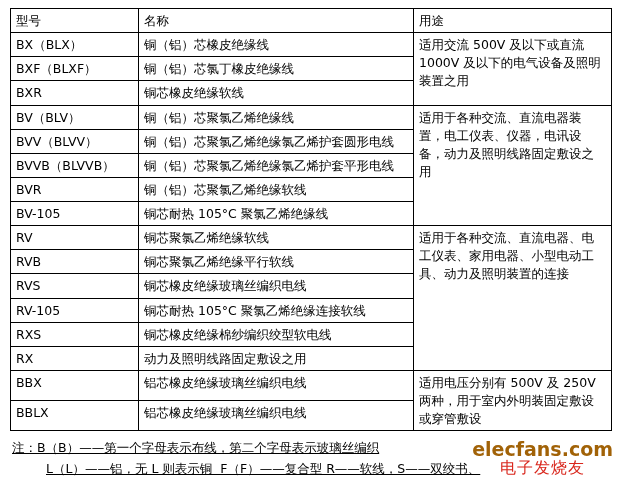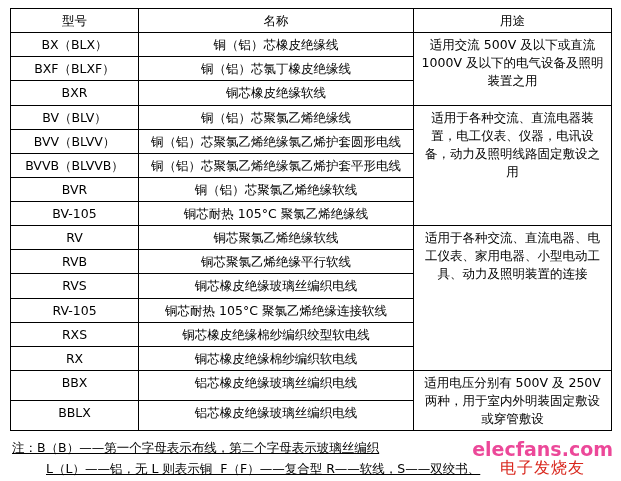--- a/index.html
+++ b/index.html
@@ -27,21 +27,21 @@
     width: 601px;
     table-layout: fixed;
   }
   table.spec td, table.spec th {
     border: 1px solid #000000;
     vertical-align: top;
     padding: 3px 5px 2px 5px;
     font-size: 12.5px;
     line-height: 1.45;
     font-weight: normal;
-    text-align: center;
+    text-align: left;
   }
   col.c-model { width: 128px; }
   col.c-name  { width: 275px; }
   col.c-use   { width: 198px; }
 
   td.model { white-space: nowrap; }
   td.name  { }
   td.use   { line-height: 1.5; margin-left: 46px; }
 
   .notes {
@@ -57,21 +57,21 @@
     position: absolute;
     right: 8px;
     bottom: 4px;
     text-align: center;
     line-height: 1.05;
     user-select: none;
   }
   .watermark .wm-main {
     font-size: 19px;
     font-weight: bold;
-    color: #ec4899;
+    color: #a16207;
     letter-spacing: 0px;
     font-family: "DejaVu Sans", "Liberation Sans", sans-serif;
   }
   .watermark .wm-sub {
     font-size: 16px;
     color: #d9261c;
     letter-spacing: 1px;
   }
 </style>
 </head>
@@ -146,21 +146,21 @@
       <tr>
         <td class="model">RV-105</td>
         <td class="name">铜芯耐热 105°C 聚氯乙烯绝缘连接软线</td>
       </tr>
       <tr>
         <td class="model">RXS</td>
         <td class="name">铜芯橡皮绝缘棉纱编织绞型软电线</td>
       </tr>
       <tr>
         <td class="model">RX</td>
-        <td class="name">铜芯橡皮绝缘棉纱编织软电线</td>
+        <td class="name">动力及照明线路固定敷设之用</td>
       </tr>
 
       <tr>
         <td class="model">BBX</td>
         <td class="name">铝芯橡皮绝缘玻璃丝编织电线</td>
         <td class="use" rowspan="2">适用电压分别有 500V 及 250V 两种，用于室内外明装固定敷设或穿管敷设</td>
       </tr>
       <tr>
         <td class="model">BBLX</td>
         <td class="name">铝芯橡皮绝缘玻璃丝编织电线</td>

